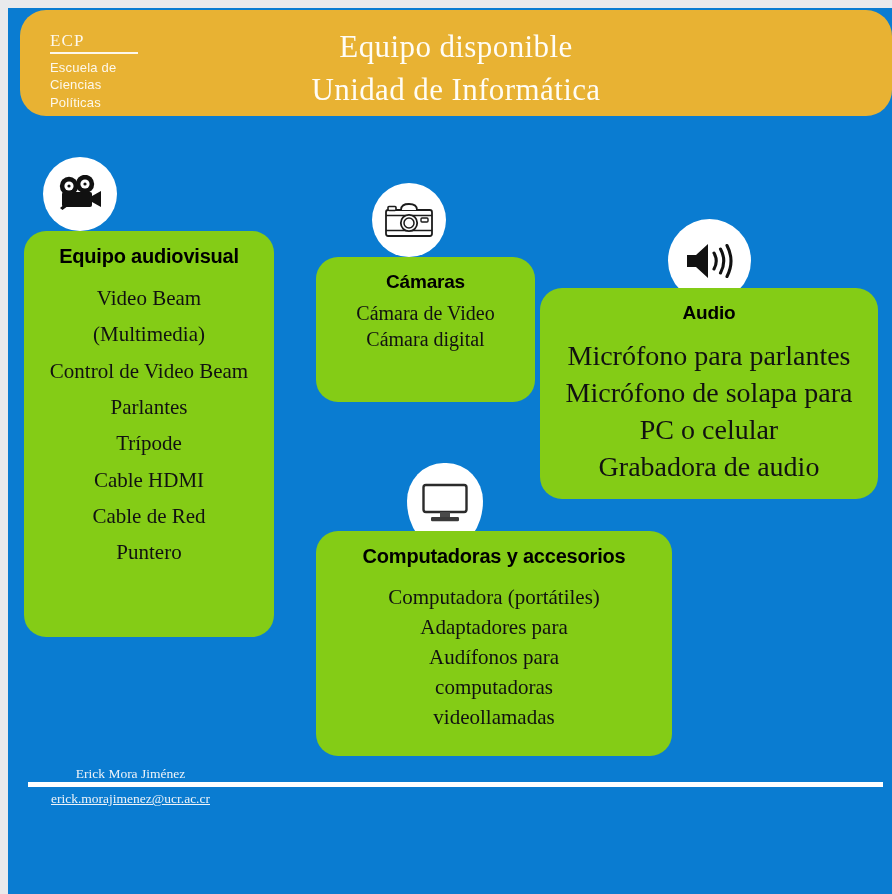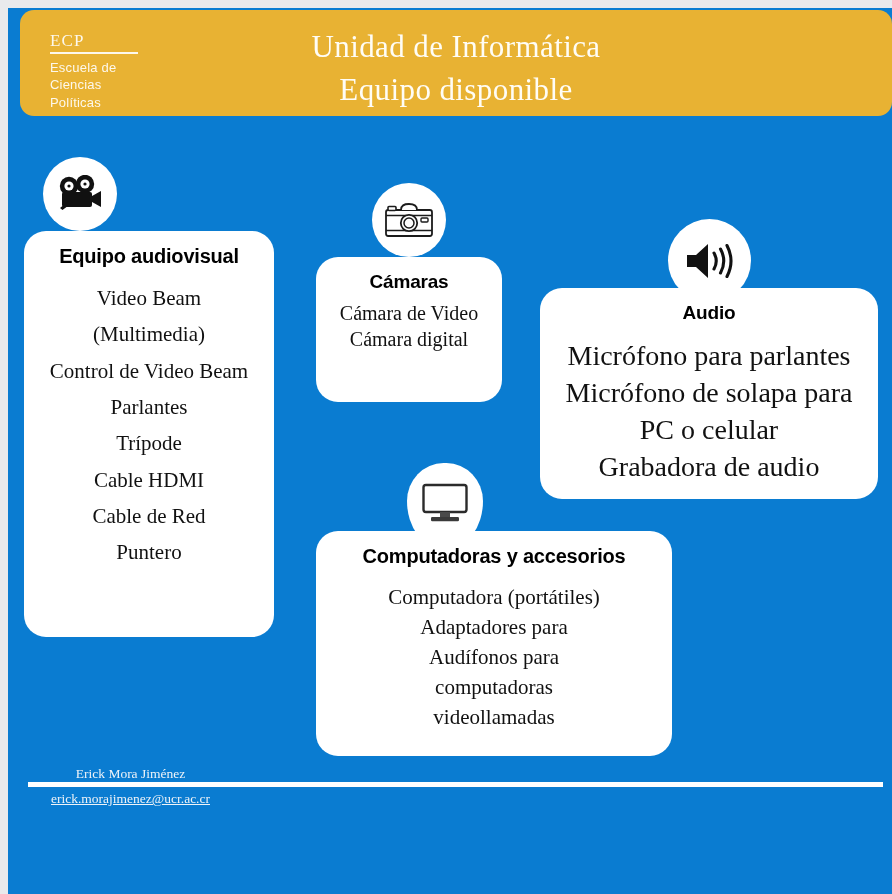--- a/index.html
+++ b/index.html
@@ -31,21 +31,21 @@
   }
 
   
   .header-band {
     position: absolute;
     left: 20px;
     top: 10px;
     width: 872px;
     height: 106px;
     background: #e8b233;
-    border-radius: 14px;
+    border-radius: 26px;
   }
   .header-inner {
     position: absolute;
     inset: 0;
   }
 
   .logo {
     position: absolute;
     left: 30px;
     top: 22px;
@@ -85,21 +85,21 @@
     color: #fffdf6;
     font-size: 31px;
     line-height: 1.38;
     letter-spacing: .4px;
   }
   .header-title .line { display: block; }
 
   
   .card {
     position: absolute;
-    background: #ffffff;
+    background: #84cc16;
     border-radius: 22px;
     box-sizing: border-box;
     padding: 14px 12px 32px 12px;
     text-align: center;
   }
   .card-title {
     font-family: "Liberation Sans", sans-serif;
     font-weight: bold;
     color: #000000;
     font-size: 20px;
@@ -121,21 +121,21 @@
     border-radius: 50%;
     display: flex;
     align-items: center;
     justify-content: center;
   }
   .bubble.pin { border-radius: 50% 50% 50% 50% / 46% 46% 58% 58%; }
   .bubble svg { display: block; }
 
   
   #card-av      { left: 24px;  top: 231px; width: 250px; height: 406px; }
-  #card-cam     { left: 316px; top: 257px; width: 186px; height: 145px; }
+  #card-cam     { left: 316px; top: 257px; width: 219px; height: 145px; }
   #card-audio   { left: 540px; top: 288px; width: 338px; height: 211px; }
   #card-comp    { left: 316px; top: 531px; width: 356px; height: 225px; }
 
   #bubble-av    { left: 43px;  top: 157px; width: 74px;  height: 74px; }
   #bubble-cam   { left: 372px; top: 183px; width: 74px;  height: 74px; }
   #bubble-audio { left: 668px; top: 219px; width: 83px;  height: 83px; }
   #bubble-comp  { left: 407px; top: 463px; width: 76px;  height: 86px; }
 
   #card-av .card-title   { font-size: 20px; margin-bottom: 12px; }
   #card-av .card-list    { font-size: 21px; line-height: 1.73; }
@@ -193,22 +193,22 @@
     <div class="header-inner">
 
       <div class="logo">
         <div class="logo-mark">ECP</div>
         <div class="logo-rule"></div>
         <div class="logo-sub1">Escuela de</div>
         <div class="logo-sub2">Ciencias Políticas</div>
       </div>
 
       <div class="header-title">
+        <span class="line">Equipo disponible</span>
         <span class="line">Unidad de Informática</span>
-        <span class="line">Equipo disponible</span>
       </div>
 
     </div>
   </div>
 
   <div class="bubble" id="bubble-av">
     <svg width="48" height="38" viewBox="0 0 48 38" aria-hidden="true">
       <circle cx="13" cy="11" r="9.2" fill="#111"></circle>
       <circle cx="13" cy="11" r="4.6" fill="#fff"></circle>
       <circle cx="13" cy="11" r="1.6" fill="#111"></circle>

